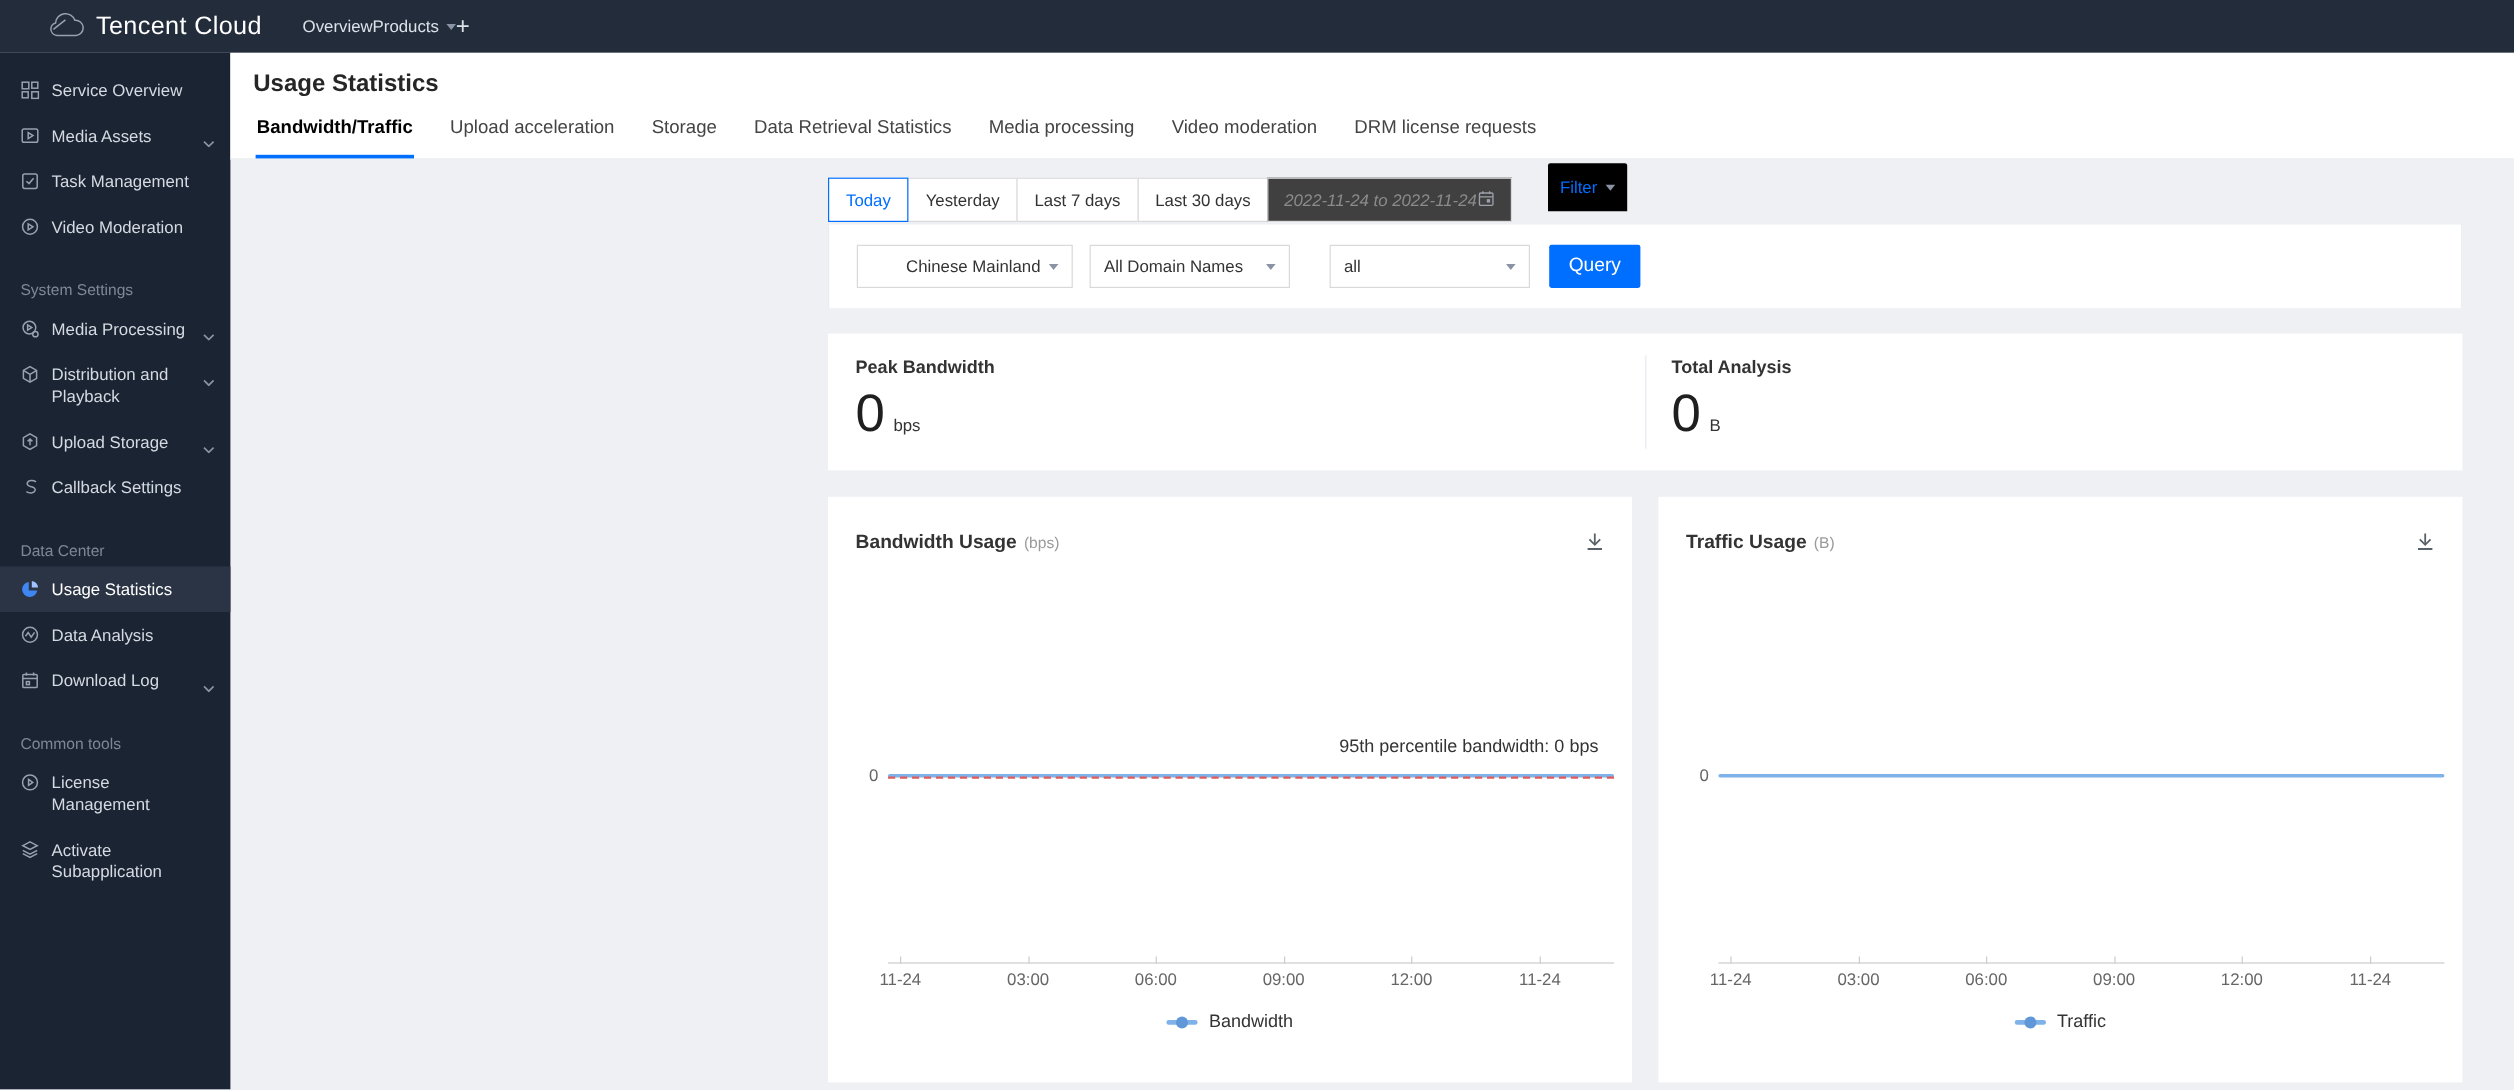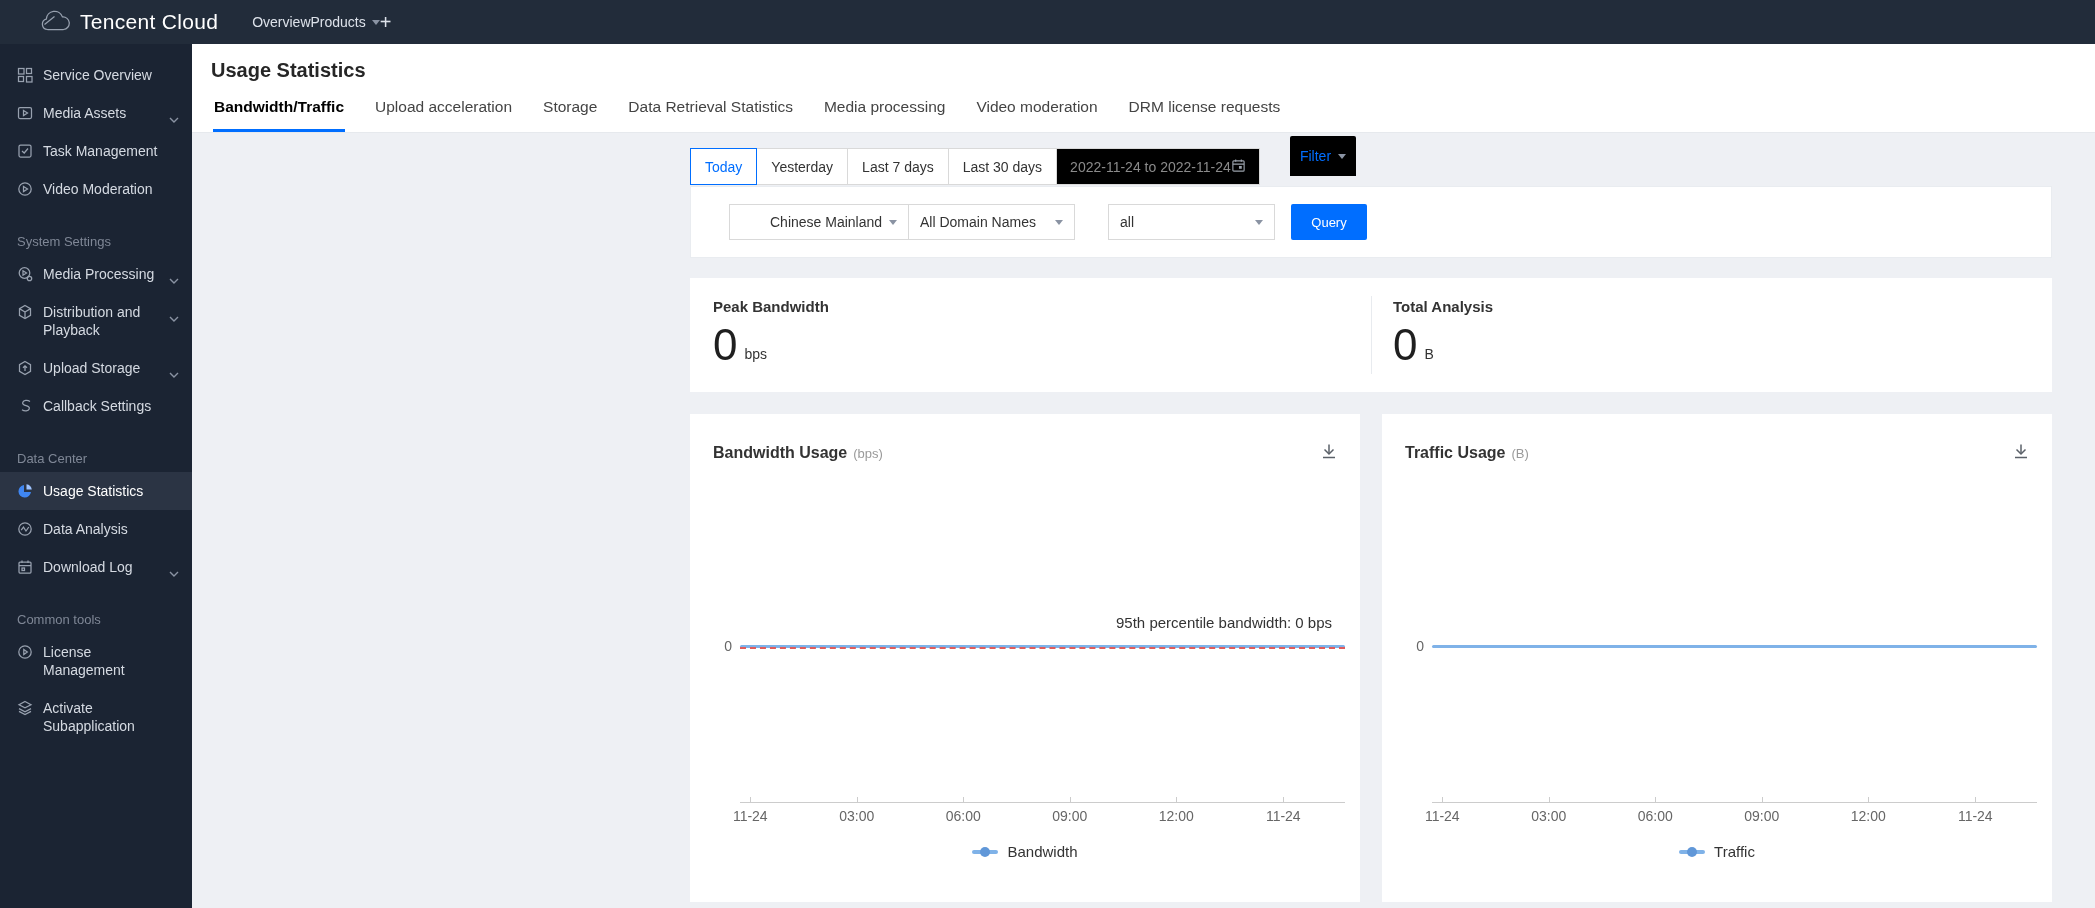--- a/index.html
+++ b/index.html
@@ -42,30 +42,30 @@
   .page-title{position:absolute;left:19px;top:15px;font-size:20px;font-weight:bold;color:#262626;}
   .tabs{position:absolute;left:21px;bottom:0;display:flex;gap:29px;}
   .tab{font-size:15.5px;color:#444;padding:0 1px 13px 1px;cursor:pointer;border-bottom:3px solid transparent;}
   .tab.active{font-weight:bold;color:#000;border-bottom:3px solid var(--accent);}
 
   
   .presets{position:absolute;left:690px;top:148px;display:flex;height:37px;}
   .preset{background:#fff;border:1px solid #d9d9d9;margin-left:-1px;display:flex;align-items:center;justify-content:center;font-size:14px;color:#333;cursor:pointer;padding:0 14px;white-space:nowrap;}
   .preset:first-child{margin-left:0;}
   .preset.active{border:1px solid var(--accent);color:var(--accent);z-index:2;text-align:center;}
-  .daterange{background:#000000;border:1px solid #d9d9d9;margin-left:-1px;display:flex;align-items:center;font-size:14px;color:#8b8b8b;padding:0 13px;cursor:pointer;white-space:nowrap;}
+  .daterange{background:#404040;border:1px solid #d9d9d9;margin-left:-1px;display:flex;align-items:center;font-size:14px;color:#8b8b8b;padding:0 13px;cursor:pointer;white-space:nowrap;font-style:italic;}
   .filter-btn{position:absolute;left:1290px;top:136px;width:66px;height:40px;background:#000000;display:flex;align-items:center;justify-content:center;gap:7px;font-size:14px;color:var(--accent);cursor:pointer;z-index:3;border-radius:2px 2px 0 0;}
 
   
   .filter-panel{position:absolute;left:690px;top:186px;width:1362px;height:72px;background:#fff;border:1px solid #e9ecf0;}
   .select{position:absolute;top:17px;height:36px;background:#fff;border:1px solid #d9d9d9;display:flex;align-items:center;justify-content:space-between;padding:0 11px;font-size:14px;color:#333;cursor:pointer;}
-  .sel-1{left:38px;width:180px;padding-left:40px;}
+  .sel-1{left:23px;width:180px;padding-left:40px;}
   .sel-2{left:217px;width:167px;}
   .sel-3{left:417px;width:167px;}
-  .query-btn{position:absolute;left:600px;top:17px;width:76px;height:36px;background:var(--accent);color:#fff;font-size:13px;display:flex;align-items:center;justify-content:center;border:none;border-radius:2px;cursor:pointer;}
+  .query-btn{position:absolute;left:600px;top:17px;width:76px;height:36px;background:var(--accent);color:#fff;font-size:16px;display:flex;align-items:center;justify-content:center;border:none;border-radius:2px;cursor:pointer;}
 
   
   .stats-panel{position:absolute;left:690px;top:278px;width:1362px;height:114px;background:#fff;}
   .stat-col{position:absolute;top:20px;}
   .stat-col.c1{left:23px;}
   .stat-col.c2{left:703px;}
   .stat-label{font-size:15px;font-weight:bold;color:#333;}
   .stat-value{display:flex;align-items:flex-end;margin-top:8px;}
   .stat-num{font-size:44px;font-weight:400;color:#1f1f1f;line-height:44px;}
   .stat-unit{font-size:14px;color:#333;margin-left:7px;padding-bottom:5px;}

